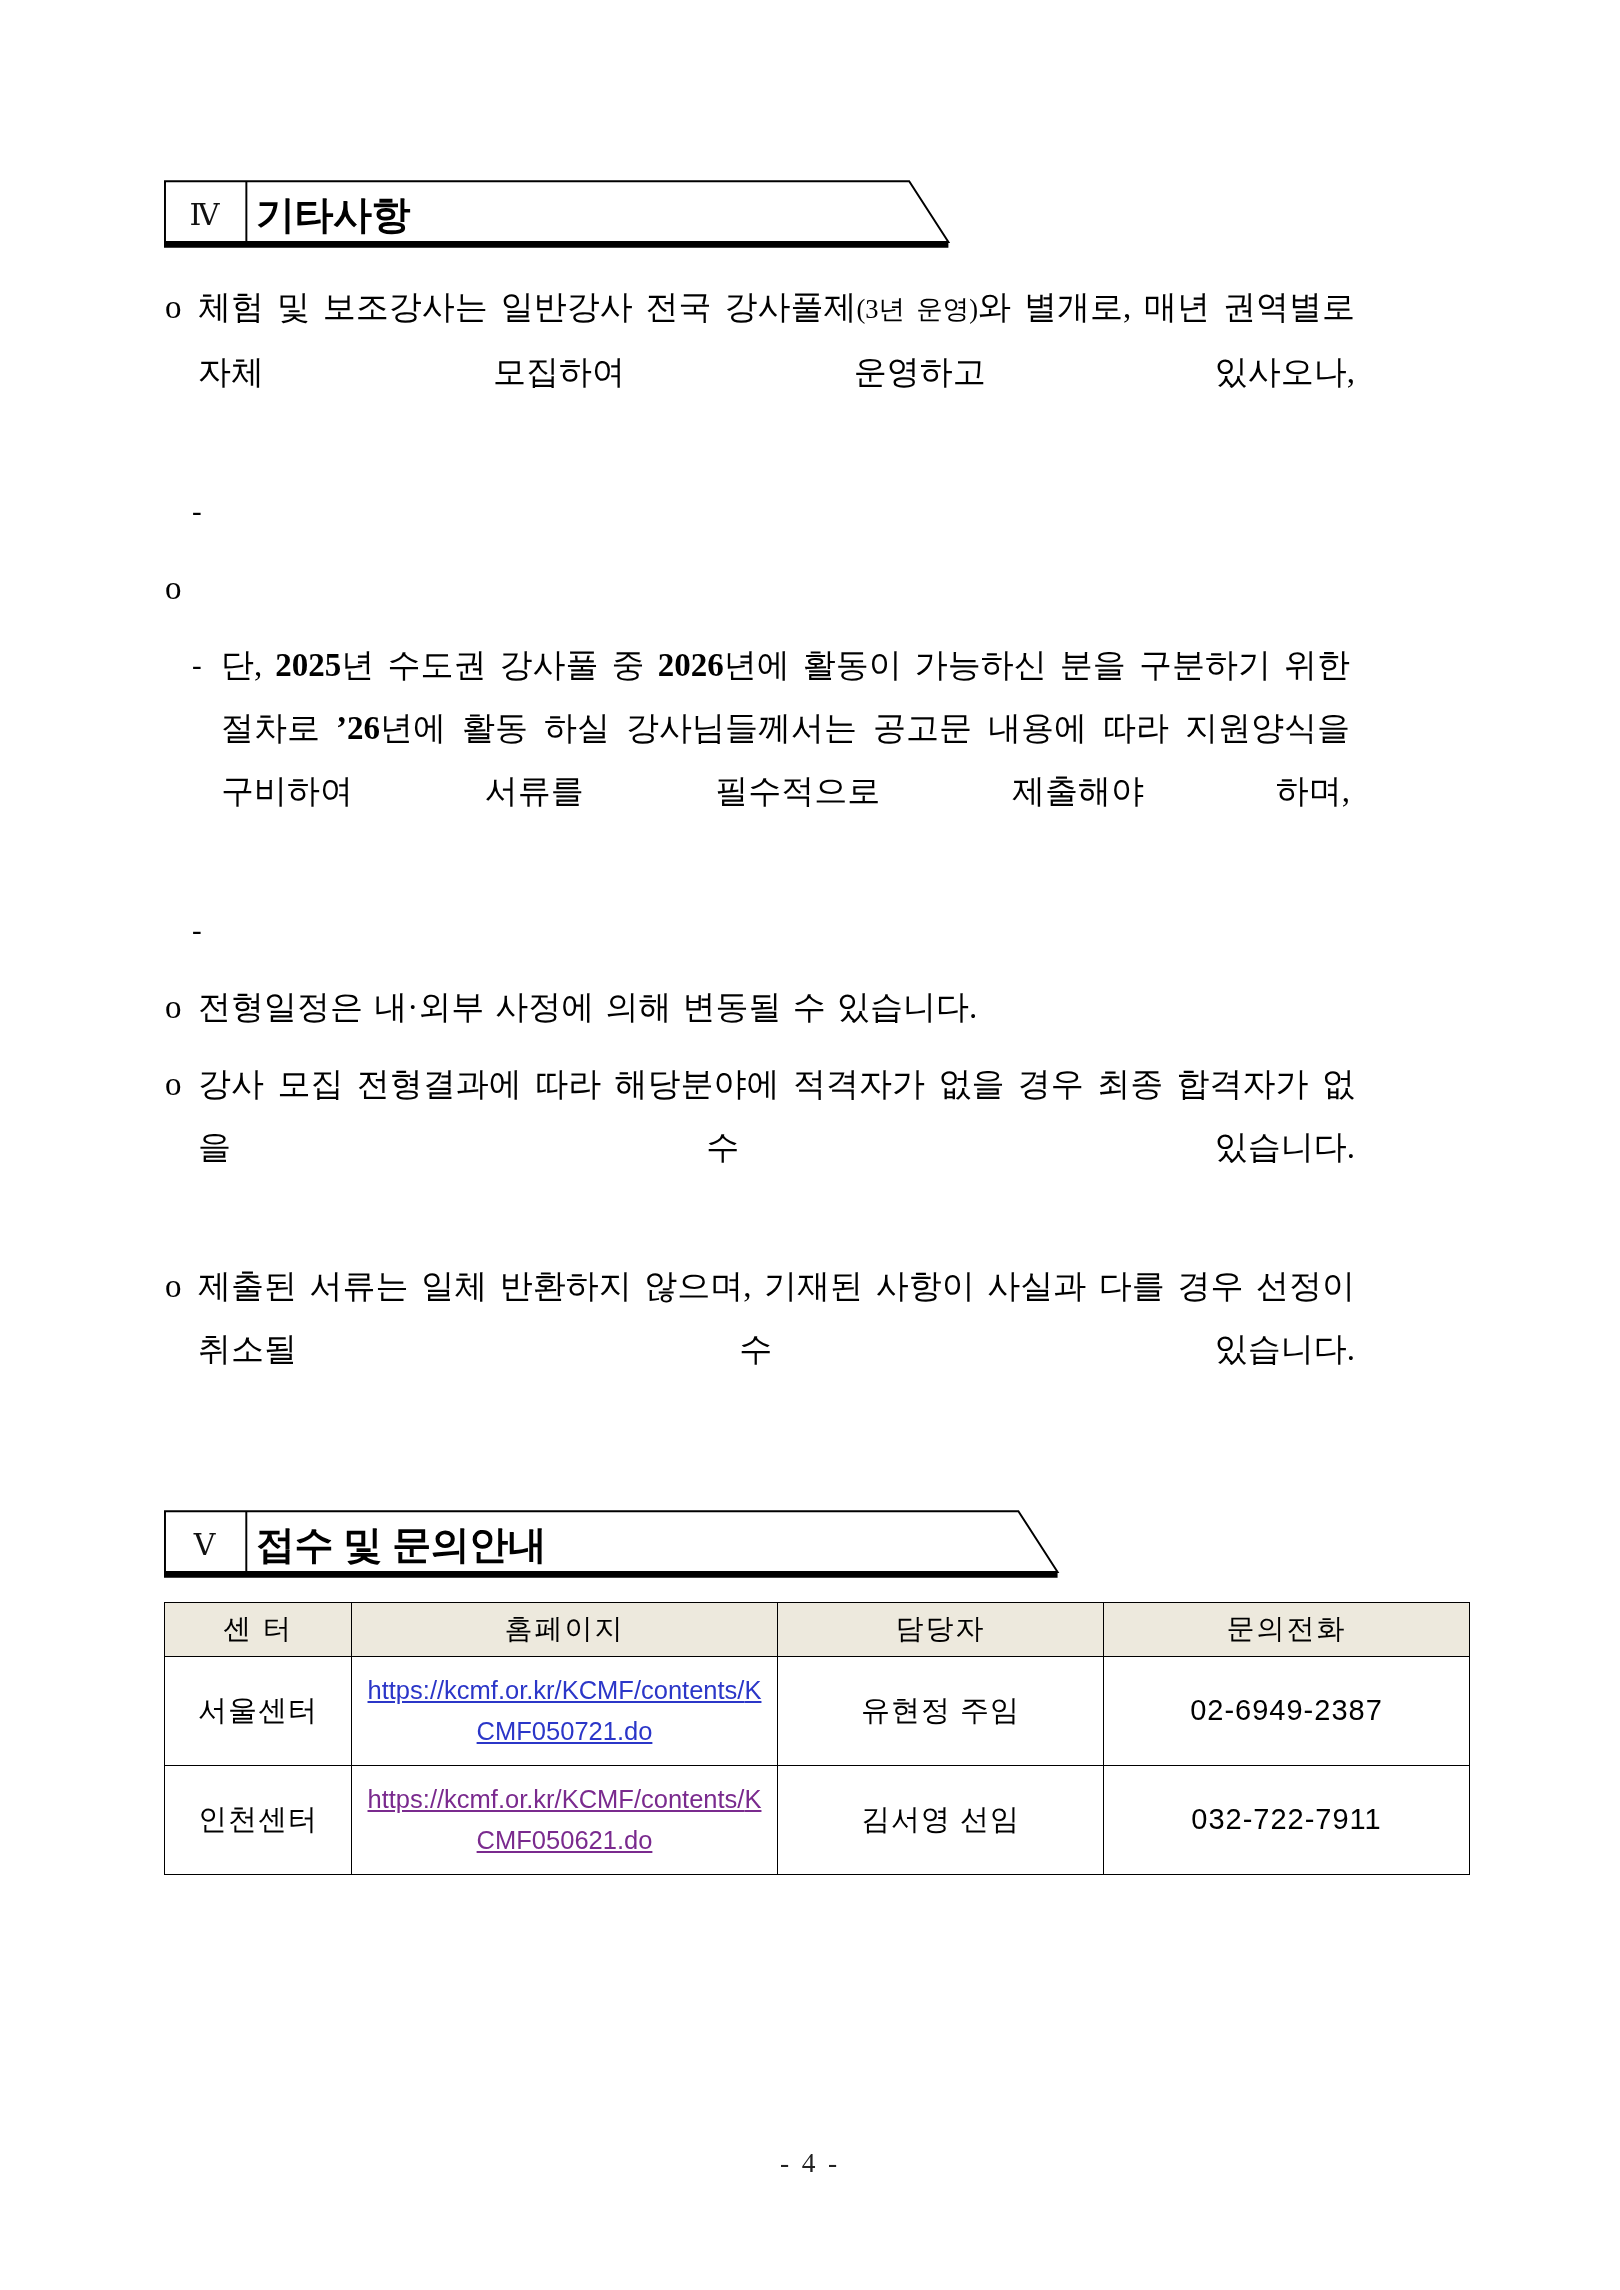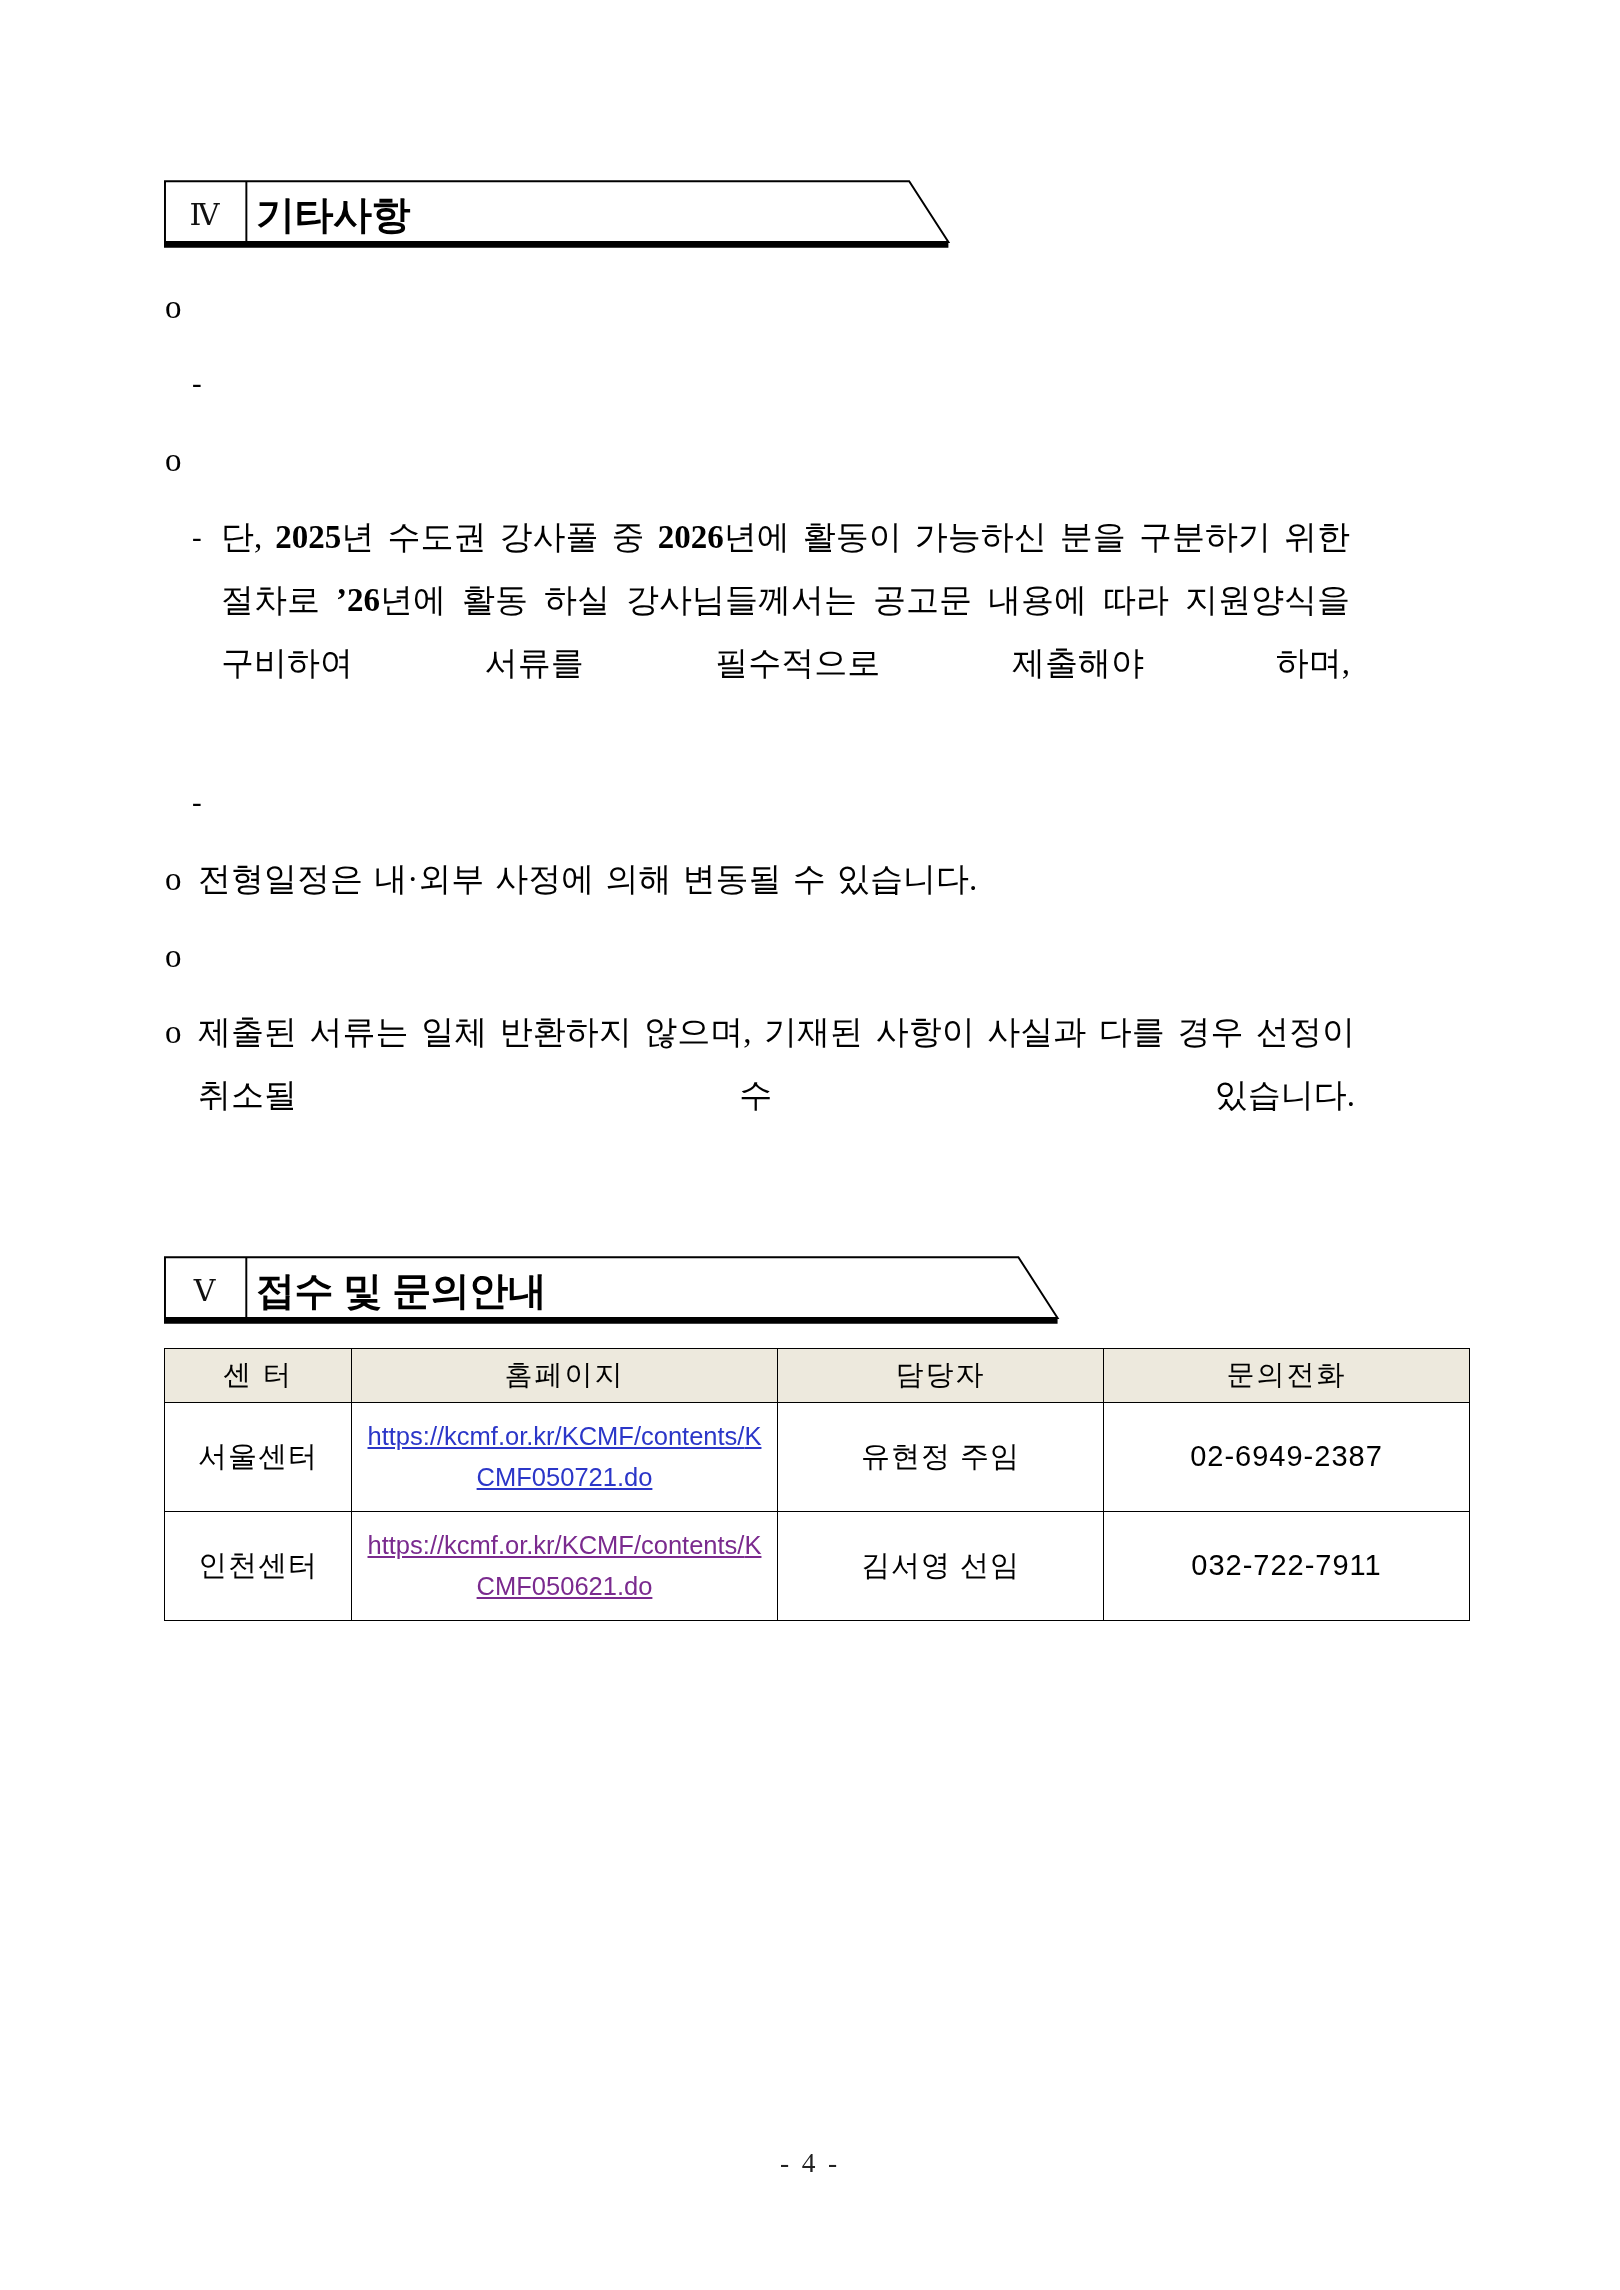--- a/index.html
+++ b/index.html
@@ -197,20 +197,23 @@
       </svg>
     </div>
     <div class="banner-num">Ⅳ</div>
     <div class="banner-title">기타사항</div>
   </div>
 
   <div class="bullets">
 
     <div class="blk o">
       <div class="marker">o</div>
+      <div class="para">
+        <span>체험 및 보조강사는 일반강사 전국 강사풀제</span><span class="sm">(3년 운영)</span><span>와 별개로, 매년 권역별로 자체 모집하여 운영하고 있사오나,</span>
+      </div>
     </div>
 
     <div class="gap-sm"></div>
 
     <div class="blk dash">
       <div class="marker dashm">-</div>
     </div>
 
     <div class="gap-sm"></div>
 
@@ -237,20 +240,21 @@
 
     <div class="blk o">
       <div class="marker">o</div>
       <div class="para nojust">전형일정은 내·외부 사정에 의해 변동될 수 있습니다.</div>
     </div>
 
     <div class="gap-sm"></div>
 
     <div class="blk o">
       <div class="marker">o</div>
+      <div class="para">강사 모집 전형결과에 따라 해당분야에 적격자가 없을 경우 최종 합격자가 없을 수 있습니다.</div>
     </div>
 
     <div class="gap-sm"></div>
 
     <div class="blk o">
       <div class="marker">o</div>
       <div class="para">제출된 서류는 일체 반환하지 않으며, 기재된 사항이 사실과 다를 경우 선정이 취소될 수 있습니다.</div>
     </div>
 
   </div>

